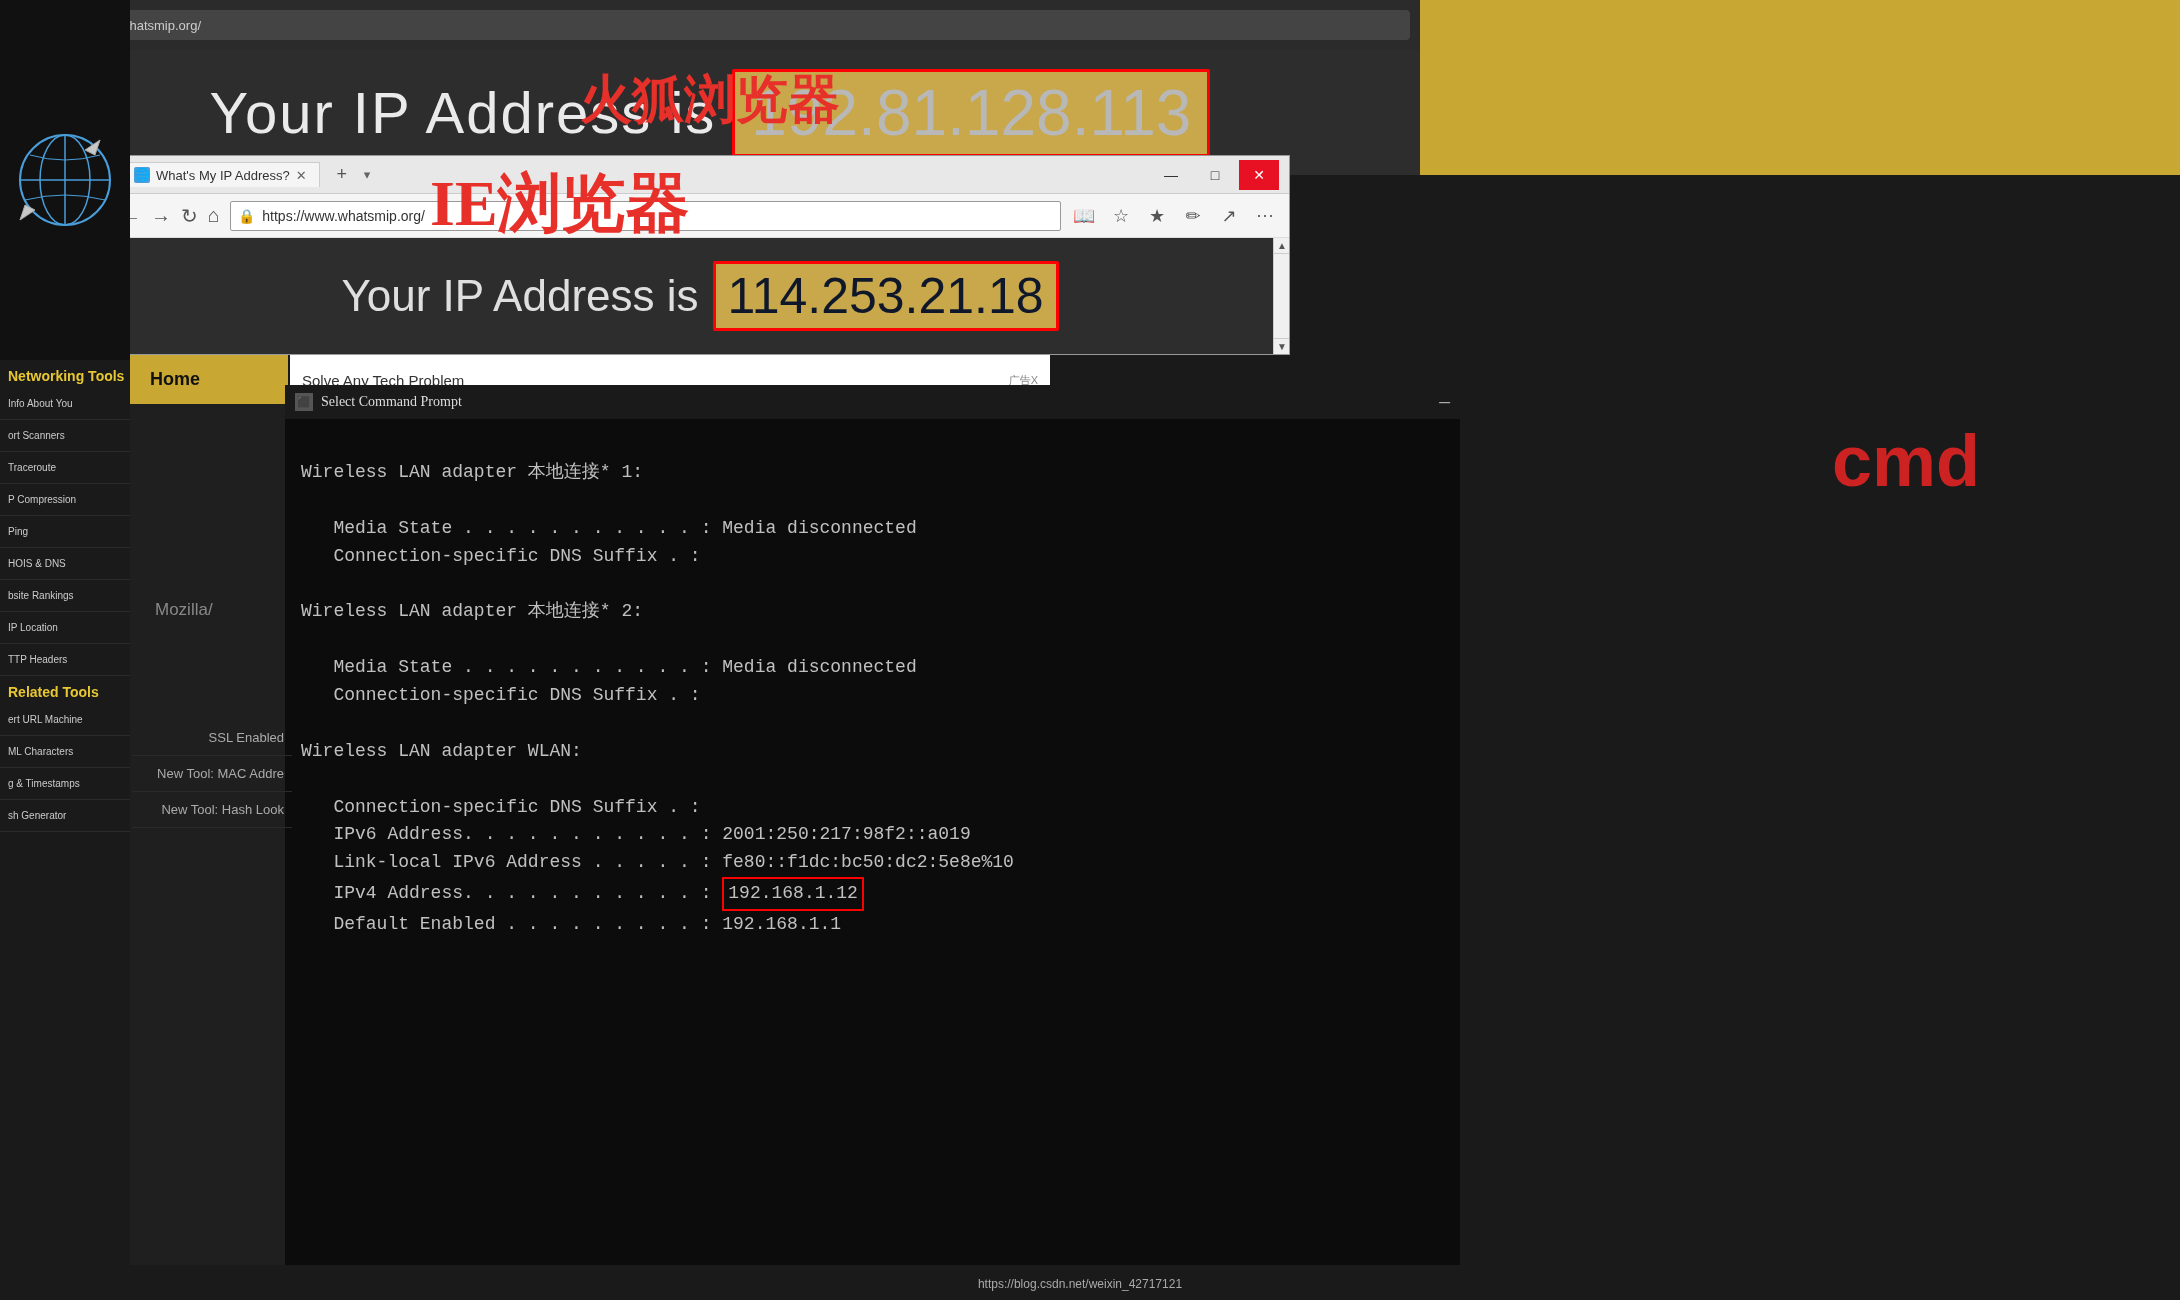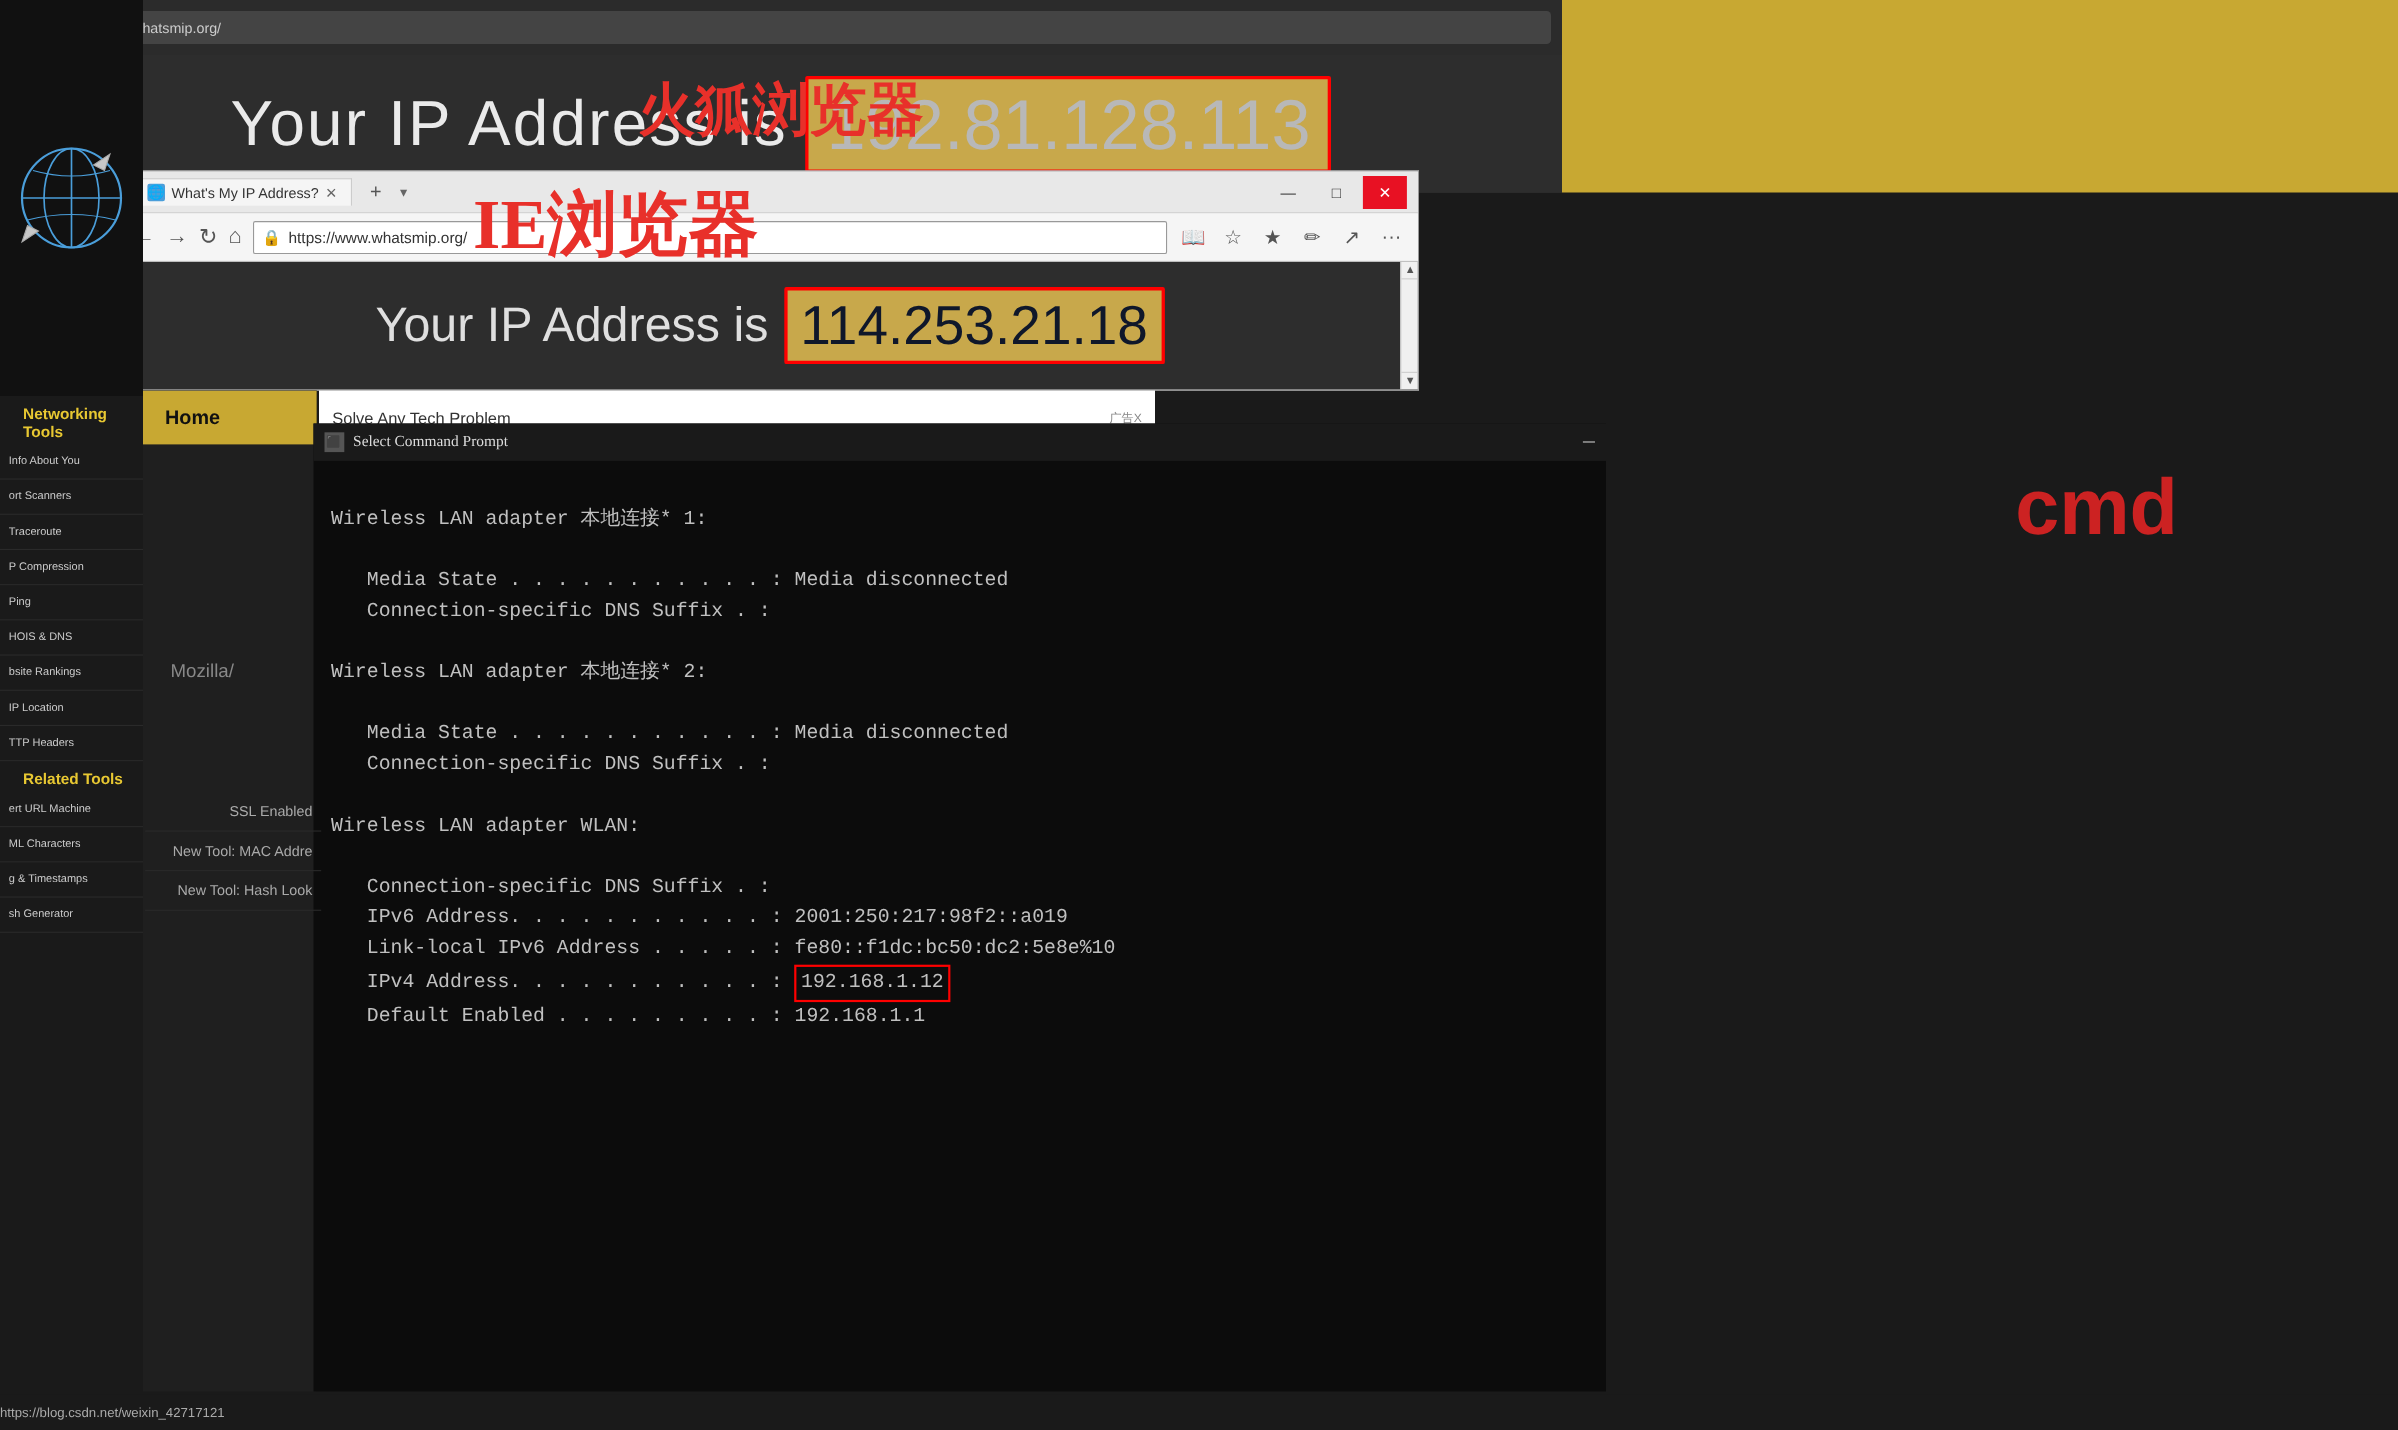--- a/index.html
+++ b/index.html
@@ -183,21 +183,21 @@
       background: #1a1a1a;
       z-index: 10;
     }
     .sidebar-globe {
       width: 100%;
       height: 360px;
       background: #111;
       display: flex; align-items: center; justify-content: center;
     }
     .sidebar-section {
-      padding: 8px 0 4px 21px;
+      padding: 8px 0 4px 8px;
       font-size: 14px;
       font-weight: bold;
       color: #e8c832;
     }
     .sidebar-item {
       padding: 10px 8px;
       font-size: 10px;
       color: #ccc;
       cursor: pointer;
       border-bottom: 1px solid #2a2a2a;
@@ -287,21 +287,21 @@
 
     
     .bottom-bar {
       position: absolute;
       bottom: 0; left: 0;
       width: 2180px;
       height: 32px;
       background: #1a1a1a;
       z-index: 50;
       display: flex; align-items: center;
-      justify-content: flex-start;
+      justify-content: center;
       padding-right: 20px;
       color: #aaa;
       font-size: 12px;
     }
 
     
     .ie-add-tab { width: 28px; height: 28px; display: flex; align-items: center; justify-content: center; font-size: 18px; color: #555; }
     
     
     .ie-scroll-up { width: 16px; height: 16px; display: flex; align-items: center; justify-content: center; font-size: 10px; color: #555; border-bottom: 1px solid #ccc; }

